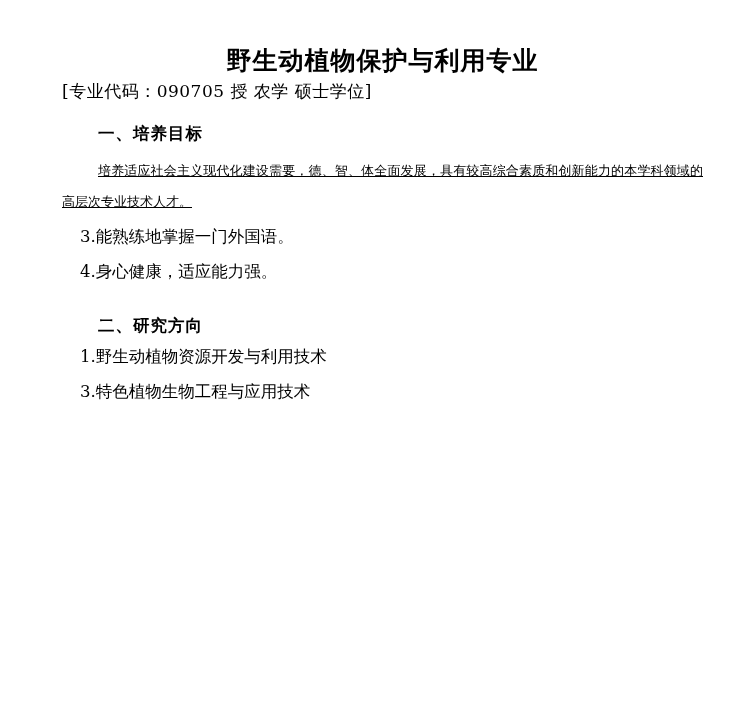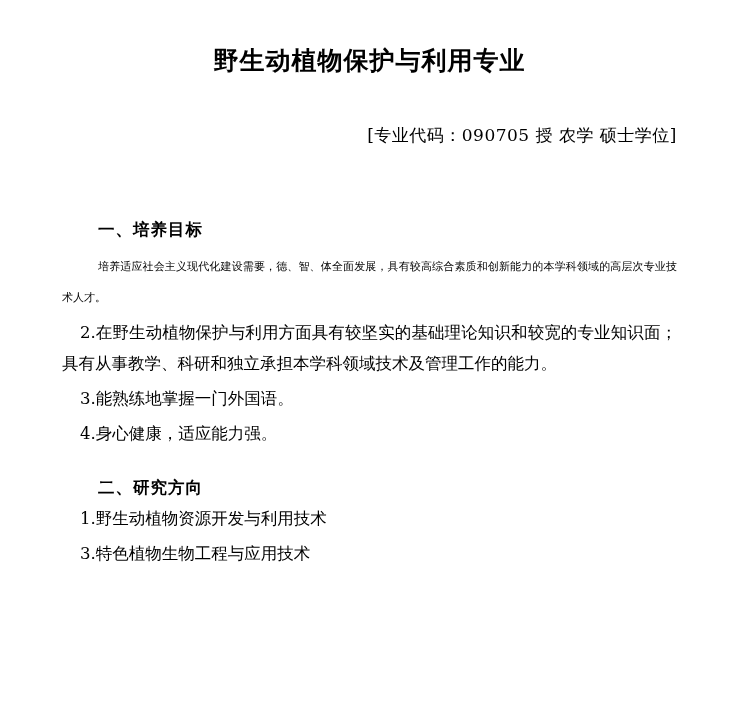--- a/index.html
+++ b/index.html
@@ -11,56 +11,56 @@
     width: 741px;
     height: 725px;
     overflow: hidden;
     font-family: "DejaVu Serif", "Liberation Serif", serif;
     color: #000000;
   }
   .page {
     width: 741px;
     height: 676px;
     box-sizing: border-box;
-    padding: 28px 64px 0 62px;
+    padding: 28px 38px 0 62px;
     position: relative;
   }
   .doc-title {
     text-align: center;
     font-weight: bold;
     font-size: 25px;
     line-height: 38px;
     letter-spacing: 1px;
     margin: 14px 0 0 0;
   }
   .doc-title .line2 {
     display: block;
   }
   .subtitle {
-    text-align: right;
+    text-align: left;
     font-size: 17px;
-    margin-top: 44px;
     letter-spacing: 0.5px;
   }
   .section-heading {
     font-weight: bold;
     font-size: 16.5px;
-    margin-top: 72px;
+    margin-top: 20px;
     text-indent: 36px;
     letter-spacing: 1px;
   }
   .section-heading.tight {
     margin-top: 28px;
   }
   .para {
-    font-size: 11px;
+    font-size: 13px;
     line-height: 31px;
     text-align: justify;
     text-justify: inter-ideograph;
     margin: 10px 0 0 0;
+    text-decoration: underline;
   }
   .para.indent2 {
     text-indent: 36px;
   }
   .list-item {
     font-size: 16.5px;
     line-height: 31px;
     text-align: justify;
     text-justify: inter-ideograph;
     margin: 4px 0 0 0;
@@ -75,21 +75,20 @@
   <div class="doc-title">
     <span class="line1">野生动植物保护与利用专业</span>
   </div>
 
   <div class="subtitle">[专业代码：090705  授 农学 硕士学位]</div>
 
   <div class="section-heading">一、培养目标</div>
 
   <p class="para indent2">培养适应社会主义现代化建设需要，德、智、体全面发展，具有较高综合素质和创新能力的本学科领域的高层次专业技术人才。</p>
 
-  <p class="list-item">2.在野生动植物保护与利用方面具有较坚实的基础理论知识和较宽的专业知识面；具有从事教学、科研和独立承担本学科领域技术及管理工作的能力。</p>
   <p class="list-item">3.能熟练地掌握一门外国语。</p>
   <p class="list-item">4.身心健康，适应能力强。</p>
 
   <div class="section-heading tight">二、研究方向</div>
 
   <p class="list-item">1.野生动植物资源开发与利用技术</p>
   <p class="list-item">3.特色植物生物工程与应用技术</p>
 
 </div>
 

